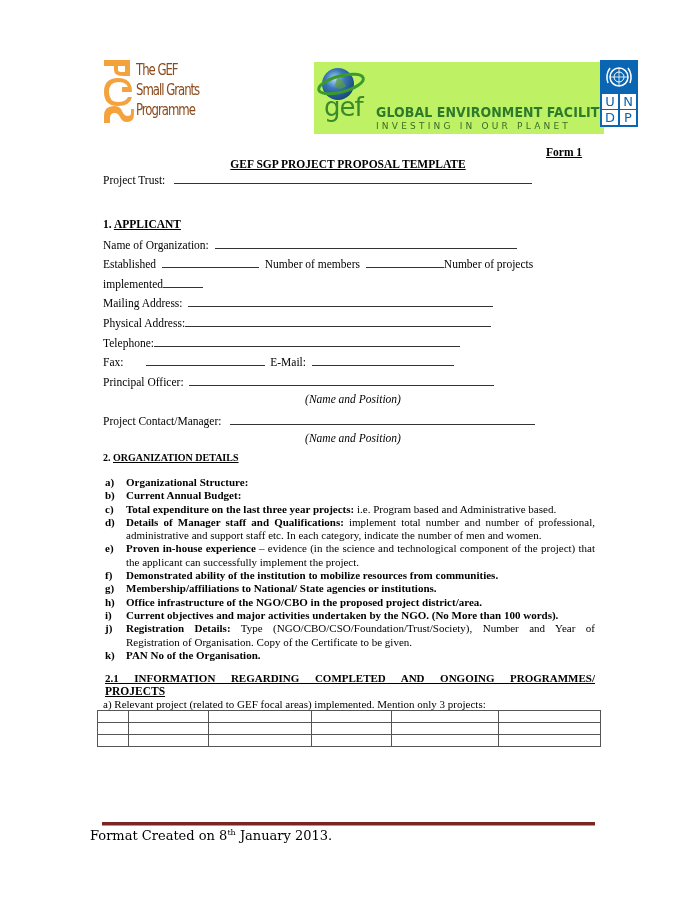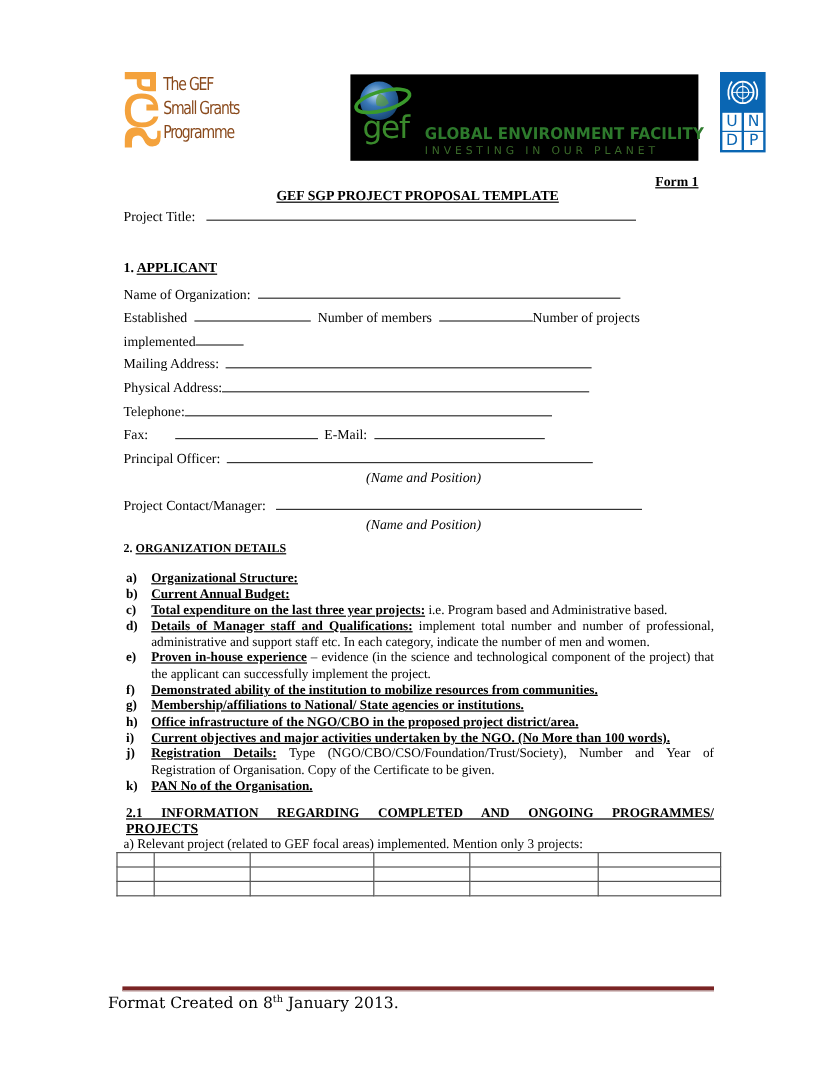--- a/index.html
+++ b/index.html
@@ -7,21 +7,21 @@
          font-family: "Liberation Serif", serif; color: #000; font-size: 11px; }
   .abs { position: absolute; }
 
   
   .sgp-logo { left: 100px; top: 58px; width: 105px; height: 75px; }
   .sgp-letters { position: absolute; left: 0; top: 0; width: 34px; height: 72px; }
   .sgp-text { position: absolute; left: 36px; top: 2px; font-family: "DejaVu Sans", sans-serif;
               color: #8a4a1c; font-size: 15px; line-height: 20px; letter-spacing: -1.3px;
               transform: scaleX(0.78); transform-origin: left top; white-space: nowrap; }
 
-  .gef-logo { left: 292px; top: 62px; width: 290px; height: 72px; background: #000000; }
+  .gef-logo { left: 314px; top: 62px; width: 290px; height: 72px; background: #bef264; }
   .gef-globe { position: absolute; left: 2px; top: 2px; width: 50px; height: 44px; }
   .gef-word { position: absolute; left: 10px; top: 30px; font-family: "DejaVu Sans", sans-serif;
               color: #3a8a2c; font-size: 26px; font-weight: normal; letter-spacing: -1px; }
   .gef-title { position: absolute; left: 62px; top: 42px; font-family: "DejaVu Sans", sans-serif;
                color: #2d7a2c; font-size: 13.5px; font-weight: bold; letter-spacing: 0.1px; white-space: nowrap;
                transform: scaleX(0.93); transform-origin: left top; }
   .gef-tag { position: absolute; left: 62px; top: 59px; font-family: "DejaVu Sans", sans-serif;
              color: #3a6a2a; font-size: 9px; letter-spacing: 3.2px; white-space: nowrap; }
 
   .undp-logo { left: 600px; top: 60px; width: 38px; height: 67px; background: #0a66b3; }
@@ -38,21 +38,21 @@
   .section-h { left: 103px; font-weight: bold; font-size: 11.5px; }
   .section-h u { text-decoration: underline; }
   .italic-note { left: 0; width: 706px; text-align: center; font-style: italic; font-size: 11.5px; }
 
   .h2 { left: 103px; top: 452px; font-weight: bold; font-size: 10px; }
 
   .list { left: 105px; top: 476px; width: 490px; font-size: 11px; line-height: 13.3px; }
   .li { display: flex; }
   .li .mk { width: 21px; flex: 0 0 21px; font-weight: bold; }
   .li .tx { flex: 1; text-align: justify; }
-  .li b { font-weight: bold; text-decoration: underline; }
+  .li b { font-weight: bold; }
 
   .h21 { left: 105px; top: 672px; width: 490px; font-weight: bold; font-size: 11px;
          text-decoration: underline; line-height: 13px; text-align: justify; text-align-last: justify; }
   .h21b { left: 105px; top: 685px; font-weight: bold; font-size: 11.5px; text-decoration: underline; }
   .h21-note { left: 103px; top: 698px; font-size: 11px; }
 
   table.proj { position: absolute; left: 97px; top: 710px; width: 504px; border-collapse: collapse;
                font-family: "Liberation Sans", sans-serif; font-size: 11px; }
   table.proj td { border: 1px solid #555; vertical-align: top; padding: 1px 4px; line-height: 13px; }
   table.proj tr.head td { height: 52px; }
@@ -112,21 +112,21 @@
   </svg>
   <div class="undp-cell" style="left:2px; top:34px;">U</div>
   <div class="undp-cell" style="left:20px; top:34px;">N</div>
   <div class="undp-cell" style="left:2px; top:50px;">D</div>
   <div class="undp-cell" style="left:20px; top:50px;">P</div>
 </div>
 
 <div class="abs form-no">Form 1</div>
 <div class="abs doc-title">GEF SGP PROJECT PROPOSAL TEMPLATE</div>
 <div class="abs line" style="top:172px;">
-  <span>Project Title:</span>
+  <span>Project Trust:</span>
   <span class="blank" style="width:358px; margin-left:6px;"></span>
 </div>
 
 <div class="abs section-h" style="top:218px;">
   <span>1.</span>
   <u>APPLICANT</u>
 </div>
 
 <div class="abs line" style="top:237px;">
   <span>Name of Organization:</span>

